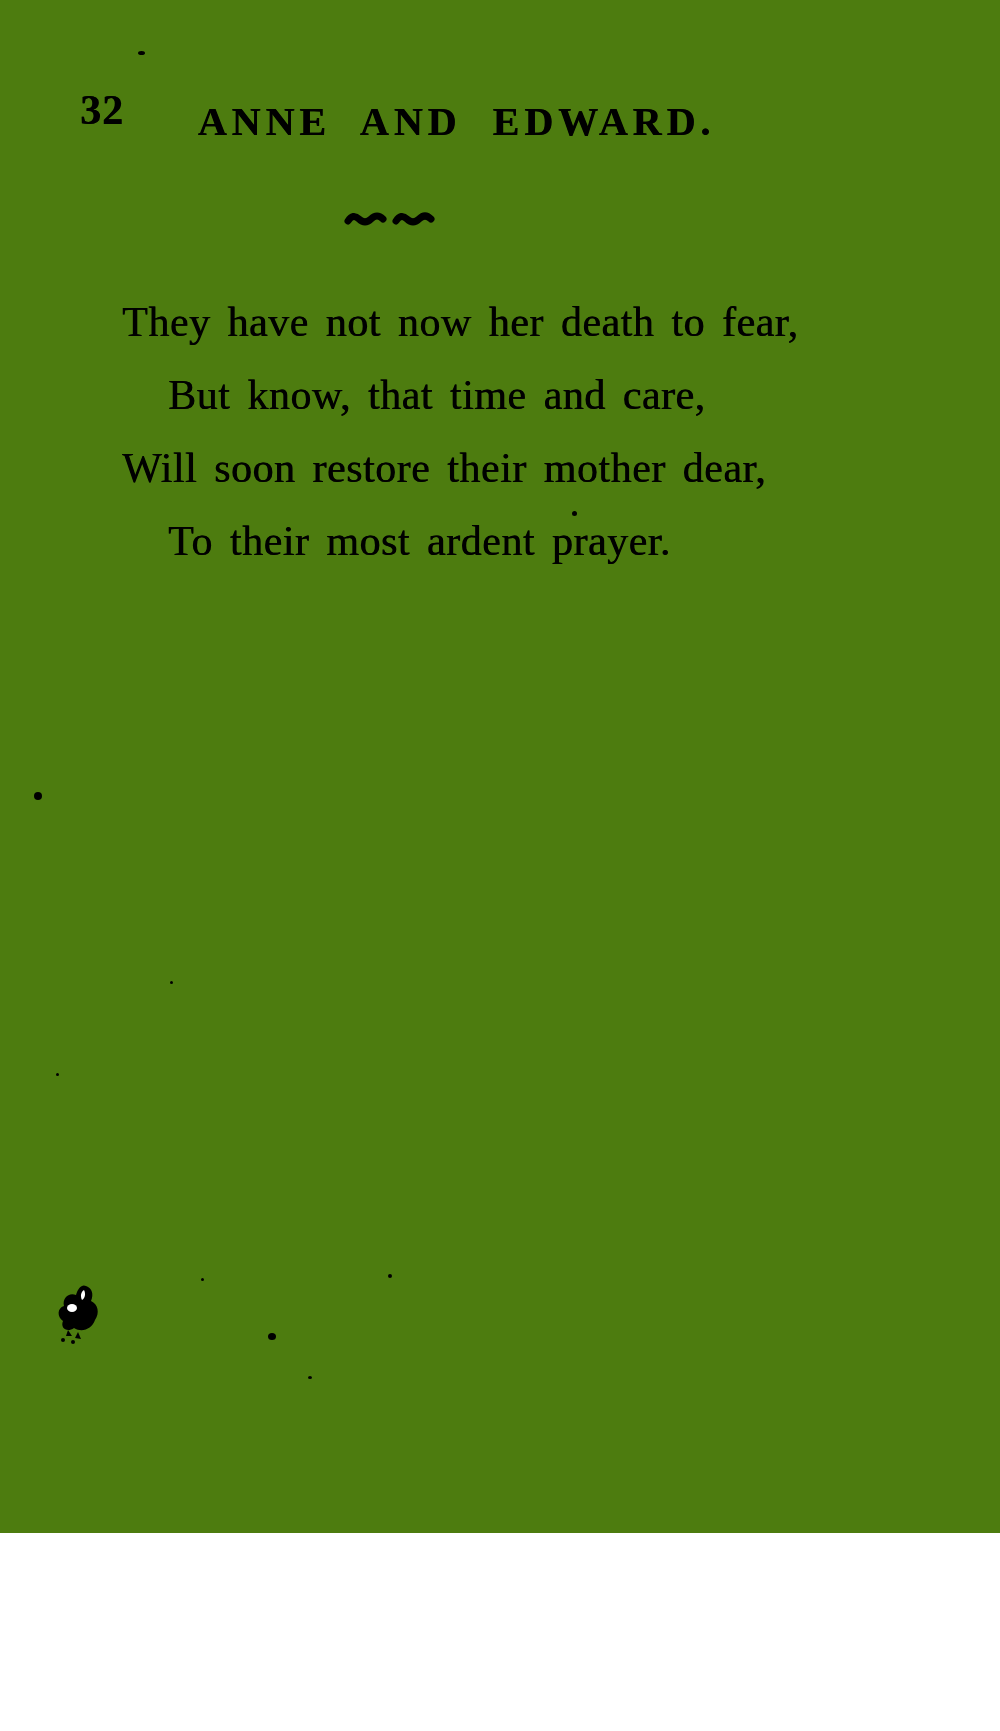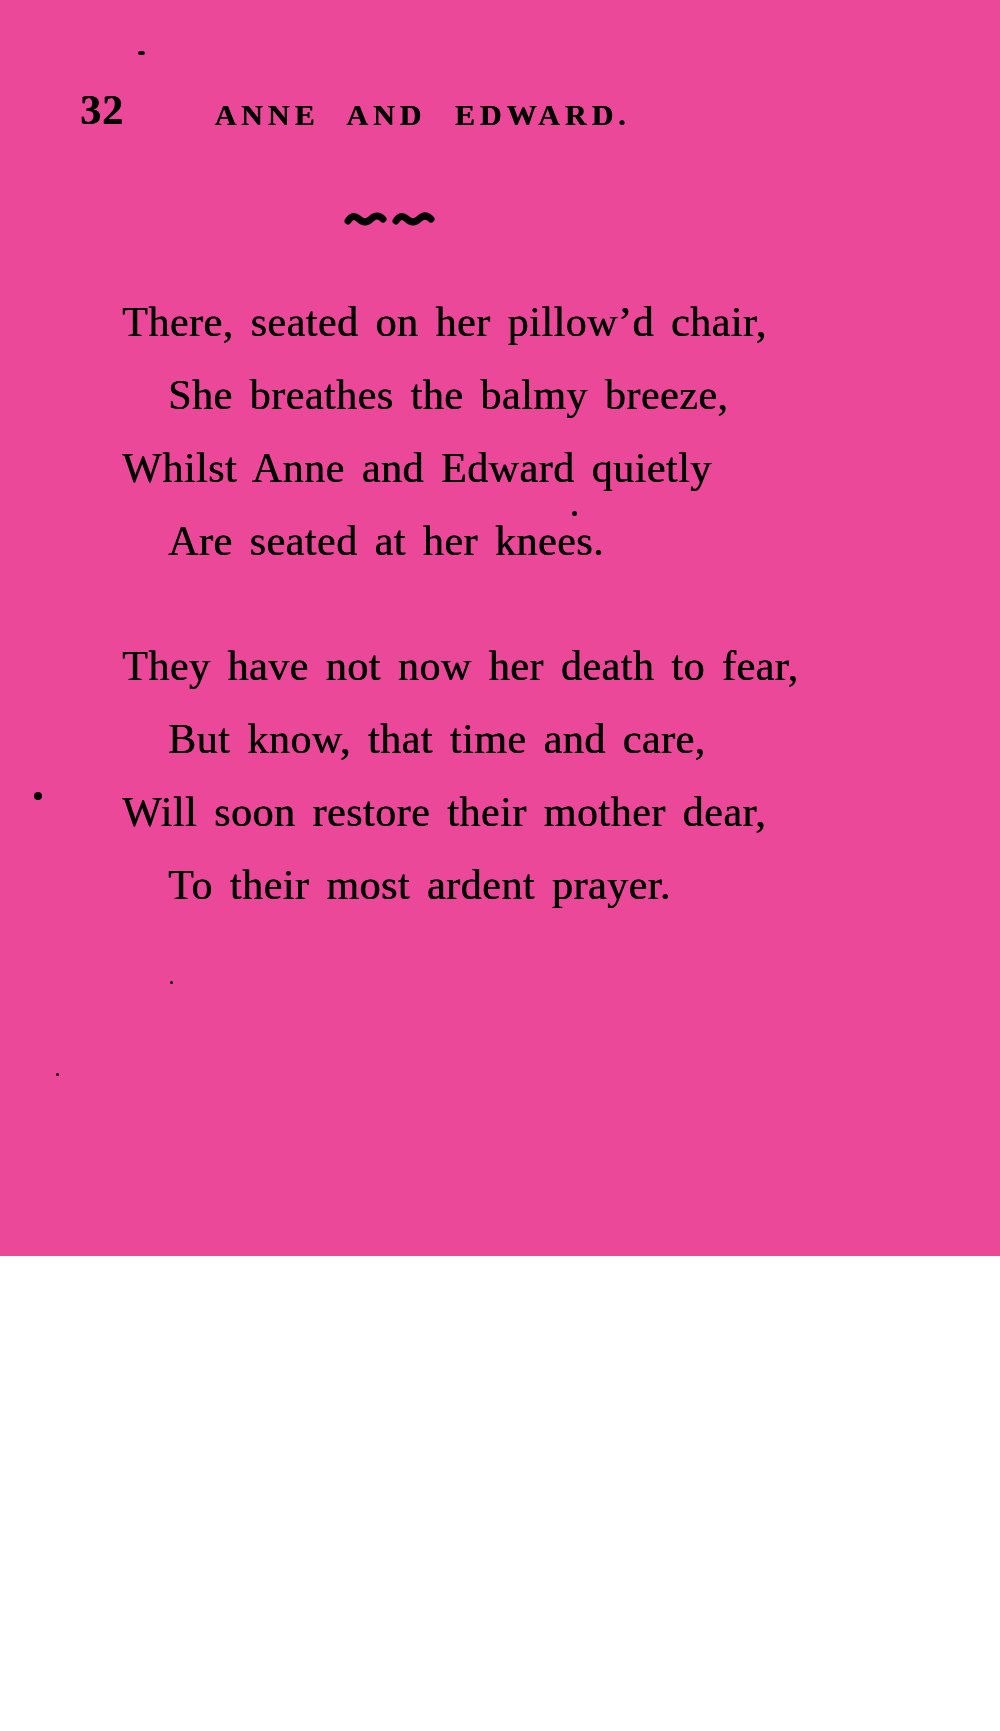--- a/index.html
+++ b/index.html
@@ -1,44 +1,45 @@
 <!DOCTYPE html>
 <html><head>
 <meta charset="utf-8">
 <style>
   html, body { margin: 0; padding: 0; background: #ffffff; }
   .page {
     position: relative;
     width: 1000px;
-    height: 1256px;
-    background: #ec4899;
+    height: 1533px;
+    background: #4d7c0f;
     color: #000000;
     font-family: "Liberation Serif", serif;
     overflow: hidden;
   }
   .page-number {
     position: absolute;
     left: 80px;
     top: 86px;
     font-size: 42px;
     font-weight: bold;
     letter-spacing: 1px;
     text-shadow: 0.6px 0.4px 0 #000;
   }
   .running-title {
     position: absolute;
     left: 0;
     top: 98px;
     width: 845px;
     text-align: center;
-    font-size: 30px;
+    font-size: 40px;
     font-weight: bold;
     letter-spacing: 5px;
     word-spacing: 16px;
     text-shadow: 0.5px 0.3px 0 #000;
+    padding-left: 34px;
   }
   .ornament {
     position: absolute;
     left: 344px;
     top: 211px;
   }
   .poem {
     position: absolute;
     left: 122px;
     top: 286px;
@@ -77,26 +78,20 @@
     <svg width="92" height="18" viewBox="0 0 92 18">
       <g fill="none" stroke="#000" stroke-width="7" stroke-linecap="round">
         <path d="M4 10 Q9 2 15 8 T27 8 T39 8"></path>
         <path d="M52 10 Q57 2 63 8 T75 8 T87 8"></path>
       </g>
     </svg>
   </div>
 
   <div class="poem">
       <div class="stanza">
-        <div class="line">There, seated on her pillow’d chair,</div>
-        <div class="line indent">She breathes the balmy breeze,</div>
-        <div class="line">Whilst Anne and Edward quietly</div>
-        <div class="line indent">Are seated at her knees.</div>
-      </div>
-      <div class="stanza">
         <div class="line">They have not now her death to fear,</div>
         <div class="line indent">But know, that time and care,</div>
         <div class="line">Will soon restore their mother dear,</div>
         <div class="line indent">To their most ardent prayer.</div>
       </div>
     </div>
 
   <div class="ink-blot">
     <svg width="54" height="70" viewBox="0 0 54 70">
       <g fill="#000">

